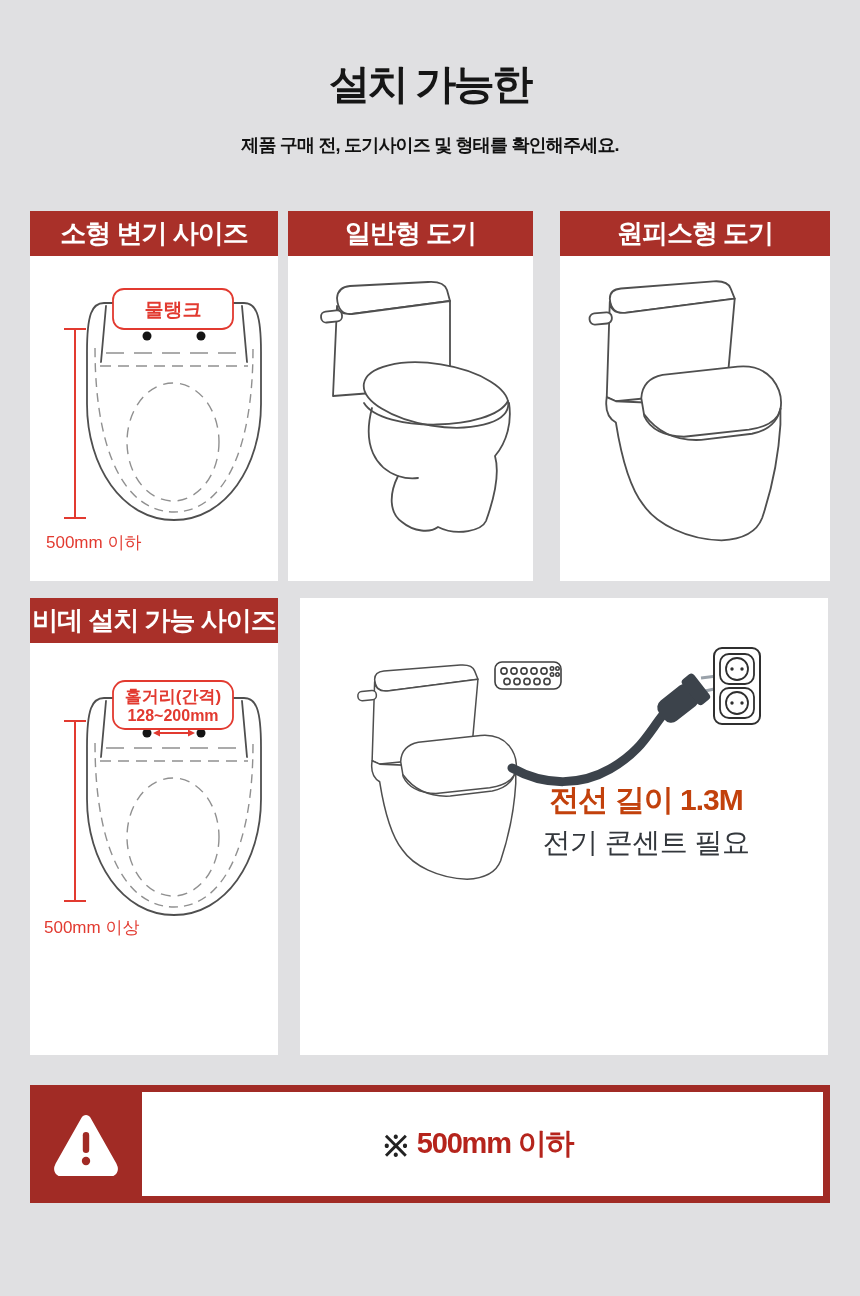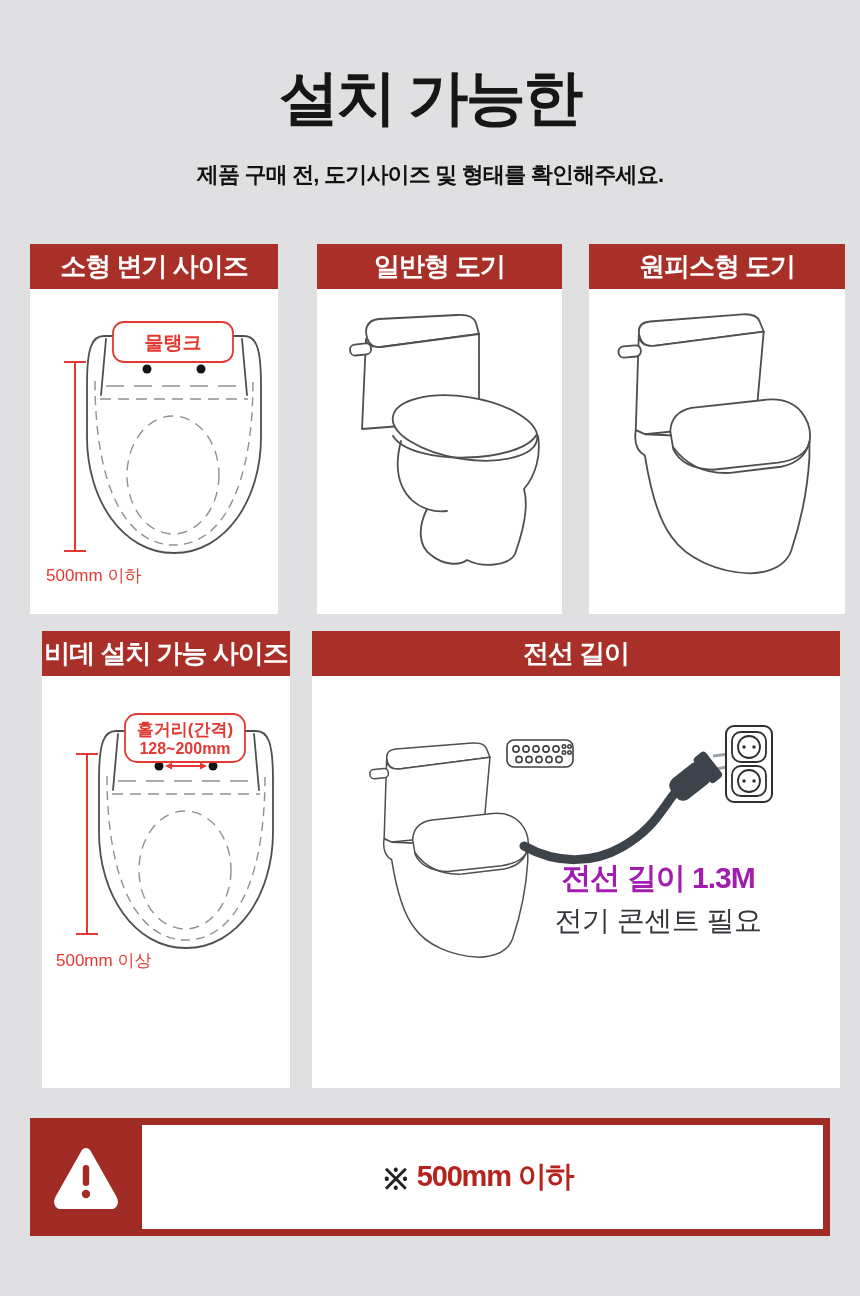--- a/index.html
+++ b/index.html
@@ -2,43 +2,43 @@
 <html><head>
 <meta charset="utf-8">
 <style>
   html,body{margin:0;padding:0;}
   body{background:#e0e0e2;font-family:"Liberation Sans",sans-serif;}
   .page{position:relative;width:860px;height:1296px;margin:0 auto;background:#e0e0e2;overflow:hidden;}
   .content{width:800px;margin:0 auto;}
 
   
   .hero{padding-top:56px;text-align:center;color:#161616;}
-  .hero h1{margin:0;font-size:60px;line-height:1.40;font-weight:800;letter-spacing:-2.5px;}
-  .hero .sub{margin-top:20px;font-size:22px;font-weight:700;letter-spacing:-0.8px;color:#111;}
+  .hero h1{margin:0;font-size:41px;line-height:1.40;font-weight:800;letter-spacing:-2.5px;}
+  .hero .sub{margin-top:20px;font-size:18px;font-weight:700;letter-spacing:-0.8px;color:#111;}
 
   
   .row{display:flex;}
   .row1{margin-top:54px;}
-  .row2{margin-top:17px;margin-left:12px;}
+  .row2{margin-top:17px;}
   .panel{background:#fff;}
   .panel-h{height:45px;background:#a93029;color:#fff;display:flex;align-items:center;justify-content:center;
            font-size:26px;font-weight:700;letter-spacing:-1px;}
   .panel-b{position:relative;background:#fff;}
   .row1 .panel-b{height:325px;}
   .row2 .panel-b{height:412px;}
   .p1{width:248px;}
-  .p2{width:245px;margin-left:39px;}
+  .p2{width:245px;margin-left:10px;}
   .p3{width:292px;margin-left:27px;border-radius:10px;}
   .p4{width:248px;}
   .p5{width:528px;margin-left:22px;}
   .panel-b svg{display:block;}
 
   
   .cord-text-main{position:absolute;left:241px;top:182px;width:210px;text-align:center;
-      font-size:30px;font-weight:700;letter-spacing:-1px;color:#a21caf;}
+      font-size:30px;font-weight:700;letter-spacing:-1px;color:#c2410c;}
   .cord-text-sub{position:absolute;left:241px;top:226px;width:210px;text-align:center;
       font-size:28px;font-weight:500;letter-spacing:-0.5px;color:#33373c;}
 
   
   .banner{margin-top:30px;height:118px;background:#a12b25;display:flex;}
   .banner .icon-zone{width:112px;display:flex;align-items:center;justify-content:center;}
   .banner .msg{flex:1;background:#fff;margin:7px 7px 7px 0;display:flex;align-items:center;justify-content:center;
       font-size:29px;font-weight:700;letter-spacing:-1.2px;color:#222;}
   .banner .msg .hl{color:#b5241c;margin:0 8px 0 10px;}
 
@@ -159,21 +159,20 @@
               <rect x="83" y="38" width="120" height="48" rx="12" fill="#fff" stroke="#e23a30" stroke-width="1.8"></rect>
               <text class="red-txt" x="143" y="59" text-anchor="middle" font-size="17" font-weight="600">홀거리(간격)</text>
               <text class="red-txt" x="143" y="78" text-anchor="middle" font-size="16" font-weight="600">128~200mm</text>
             </g>
             <text class="red-txt" x="14" y="290" font-size="17" font-weight="500">500mm 이상</text>
           </svg>
         </div>
       </div>
 
       <div class="panel p5">
-        <div class="panel-h">전선 길이</div>
         <div class="panel-b">
           <svg width="528" height="333" viewBox="0 0 528 333">
 
             <g transform="translate(36,46) scale(0.84)">
               <path class="ink" d="M46,42 Q46,33 57,32 L148,25 Q162,24 165,32 L169,42 L61,56 Q47,57 46,42 Z"></path>
               <path class="ink" d="M46,45 L43,139 L52,143 L161,132 L169,42 L61,56 Q47,57 46,45 Z"></path>
               <rect class="ink" x="26" y="56" width="22" height="11" rx="5" transform="rotate(-5 37 61)"></rect>
               <path class="ink" d="M43,139 C41,152 45,160 52,164 C59,208 68,231 79,245 C92,264 122,279 156,280 C177,279 191,271 196,258 C205,231 212,199 214,166 L214,150 L52,143 Z"></path>
               <path class="ink" d="M77,140 Q78,121 98,117 L172,109 Q194,107 206,121 Q217,135 214,151 Q210,167 183,171 L119,178 Q89,177 80,158 Z"></path>
               <path class="ink-n" d="M80,156 Q100,183 136,181 L186,175 Q210,170 214,150"></path>

